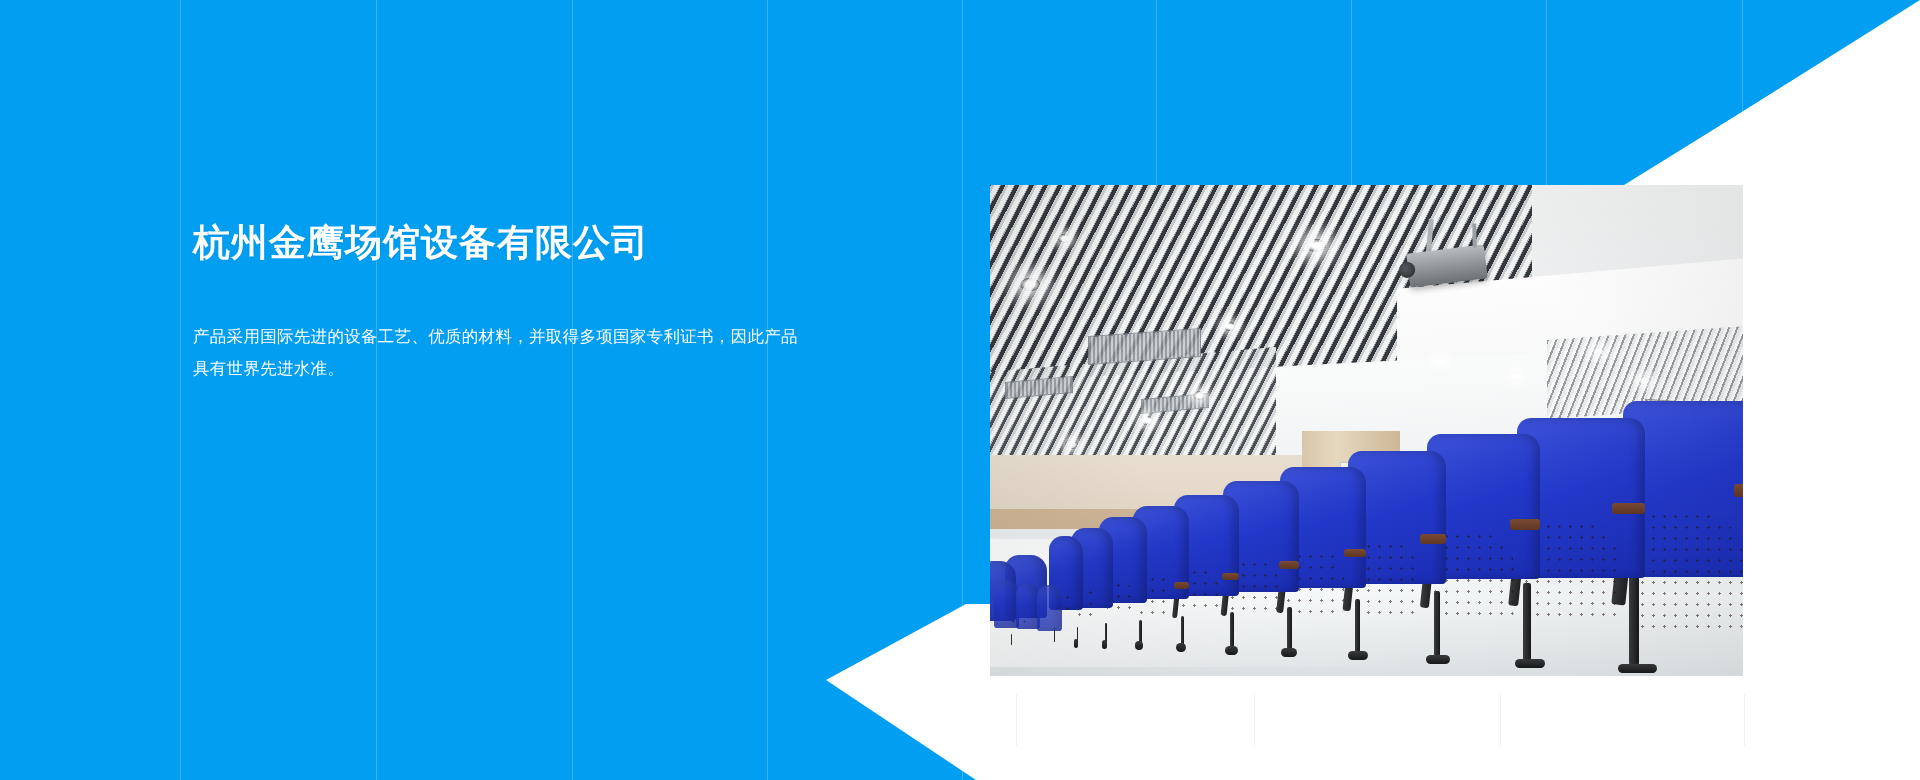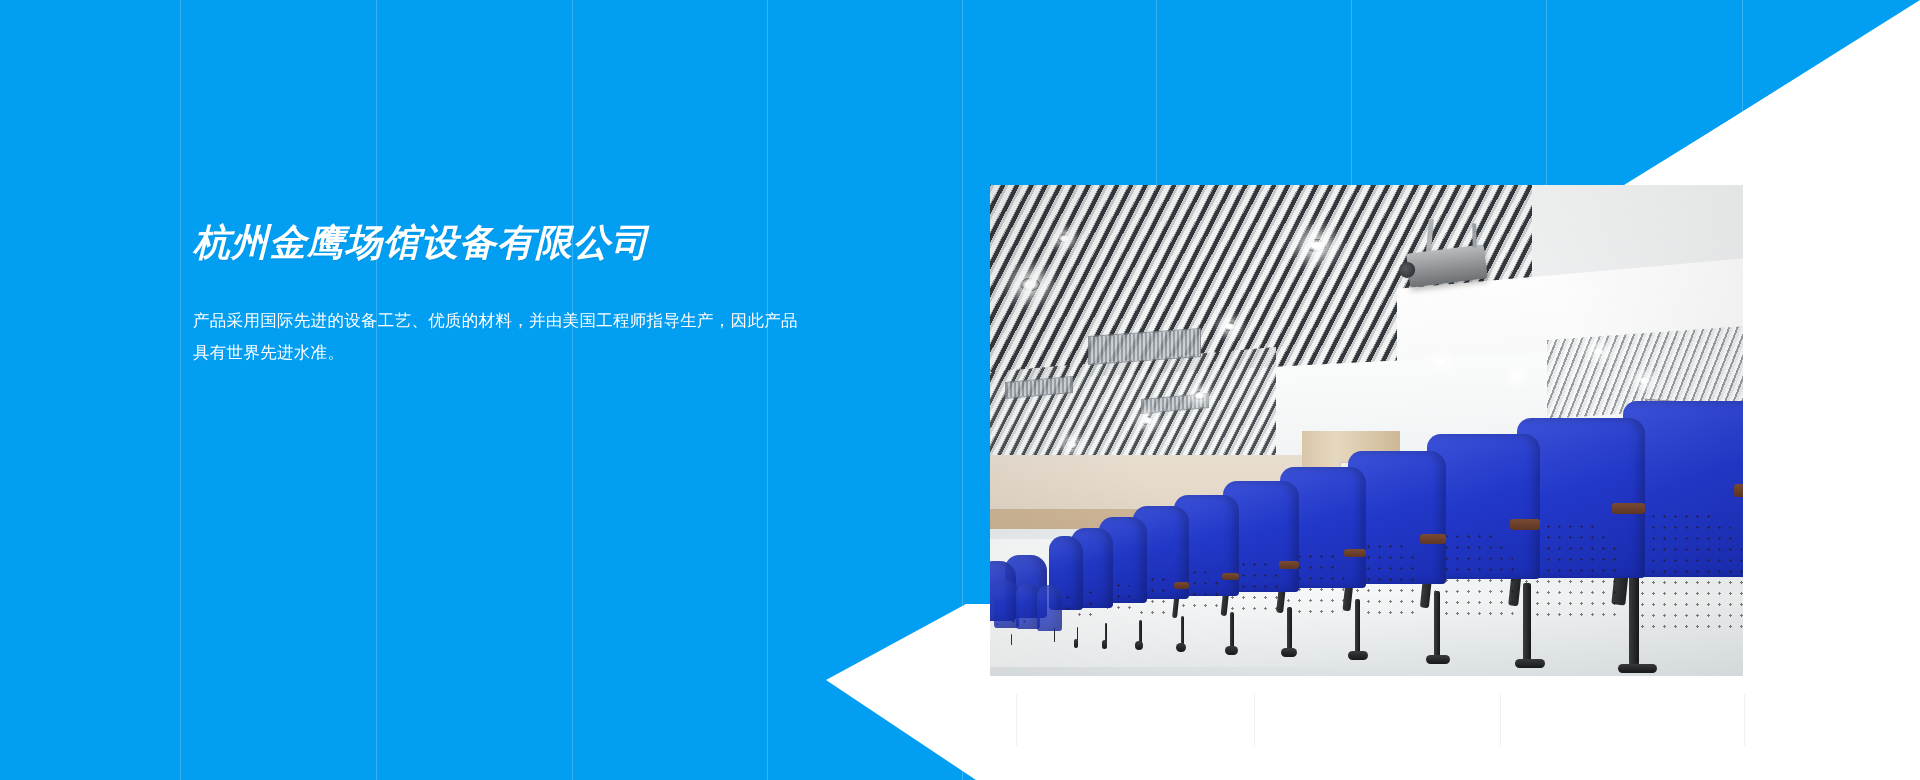--- a/index.html
+++ b/index.html
@@ -69,23 +69,22 @@
     left:193px; top:220px;
     width:620px;
     color:#ffffff;
   }
   .headline{
     font-family:"Liberation Serif","DejaVu Serif",serif;
     font-weight:700;
     font-size:37px;
     line-height:1.25;
     letter-spacing:1px;
-    margin-bottom:38px;
+    margin-bottom:54px;
     text-shadow:0 1px 2px rgba(0,0,0,.07);
-    font-style:italic;
   }
   .para{
     font-size:16.5px;
     line-height:32px;
     letter-spacing:.3px;
     margin-bottom:34px;
     color:#ffffff;
   }
   .para:last-child{ margin-bottom:0; }
   .gap-sp{ display:inline-block; width:34px; }
@@ -336,21 +335,21 @@
     <span class="gline2" style="left:1016px;top:694px;height:52px"></span>
     <span class="gline2" style="left:1254px;top:694px;height:52px"></span>
     <span class="gline2" style="left:1500px;top:694px;height:52px"></span>
     <span class="gline2" style="left:1744px;top:694px;height:52px"></span>
   </div>
 
   <div class="copy">
     <h1 class="headline">杭州金鹰场馆设备有限公司</h1>
 
 
-    <p class="para">产品采用国际先进的设备工艺、优质的材料，并由美国工程师指导生产，因此产品具有世界先进水准。</p>
+    <p class="para">产品采用国际先进的设备工艺、优质的材料，并取得多项国家专利证书，因此产品具有世界先进水准。</p>
 
   </div>
 
   <div class="photo-frame">
     <div class="photo">
 
       <div class="ph-ceiling"></div>
       <div class="louvre-a"></div>
       <div class="soffit2"></div>
       <div class="soffit"></div>

